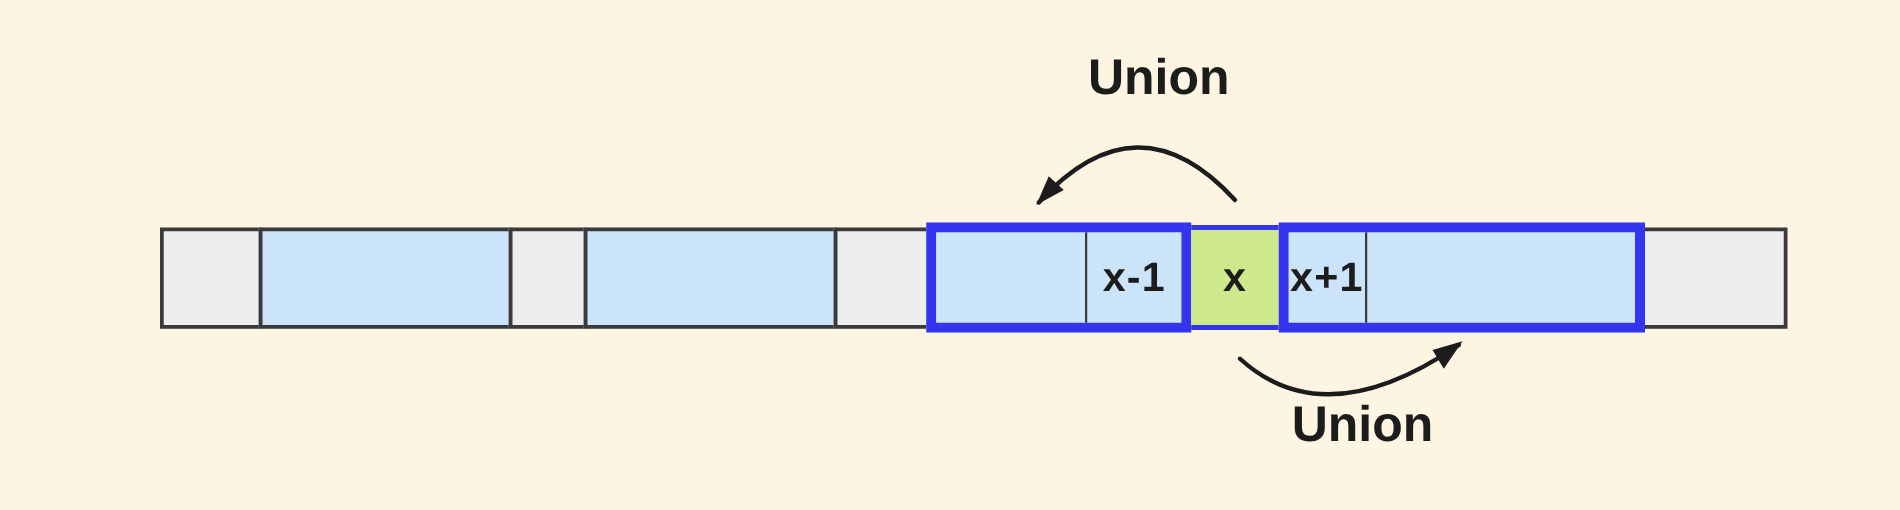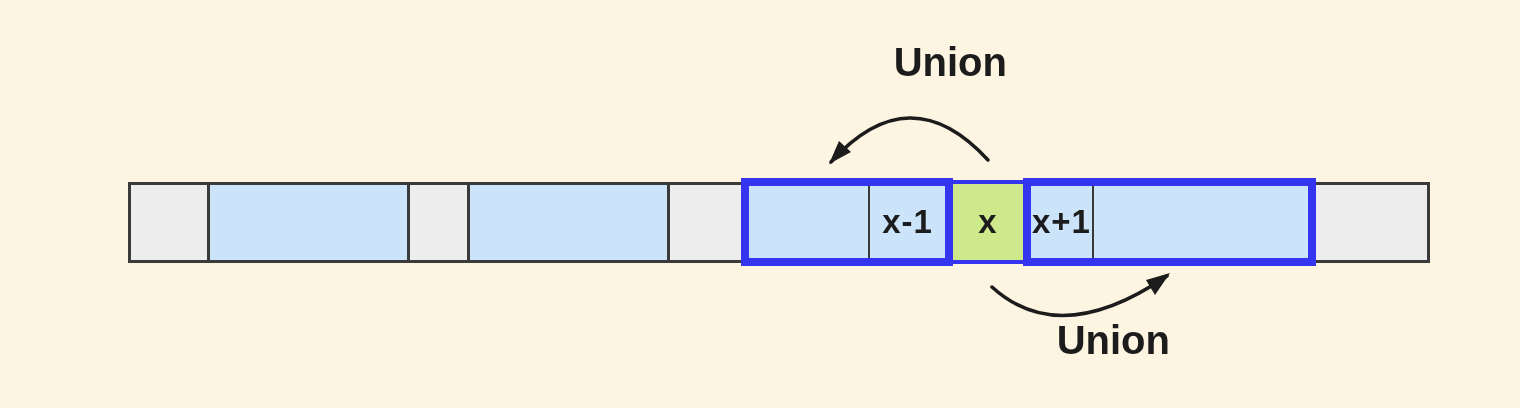--- a/index.html
+++ b/index.html
@@ -91,21 +91,21 @@
     letter-spacing:1px;
     line-height:1;
     padding-bottom:2px;
   }
 
   .union-label{
     position:absolute;
     font-size:40px;
     font-weight:700;
     color:var(--text);
-    text-align:right;
+    text-align:center;
     width:160px;
     line-height:1;
   }
   .union-top{left:847px;top:42px;}
   .union-bottom{left:1010px;top:320px;}
 
   .arrow-svg{position:absolute;overflow:visible;}
   .arrow-top{left:815px;top:100px;}
   .arrow-bottom{left:975px;top:265px;}
   .arrow-path{

